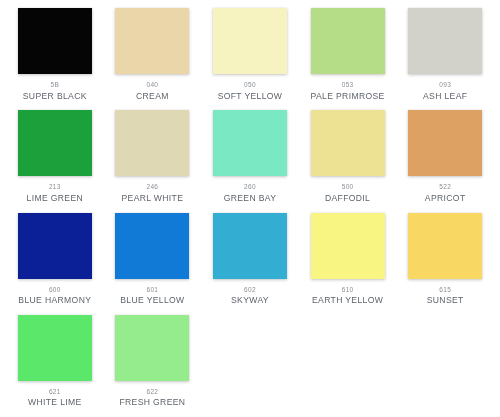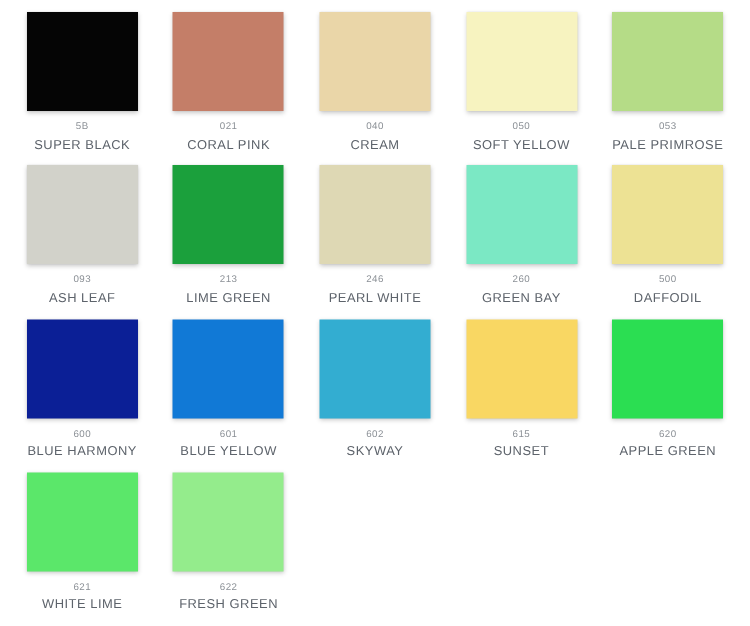--- a/index.html
+++ b/index.html
@@ -56,25 +56,20 @@
 </head>
 <body style="background: rgb(255, 255, 255);">
 
 <div id="palette-grid">
     <div class="swatch-cell">
       <div class="swatch-chip" style="background-color: rgb(5, 5, 5);"></div>
       <div class="swatch-code" style="color: rgb(138, 143, 149);">5B</div>
       <div class="swatch-name" style="color: rgb(93, 99, 107);">SUPER BLACK</div>
     </div>
     <div class="swatch-cell">
-      <div class="swatch-chip" style="background-color: rgb(196, 126, 104);"></div>
-      <div class="swatch-code" style="color: rgb(138, 143, 149);">021</div>
-      <div class="swatch-name" style="color: rgb(93, 99, 107);">CORAL PINK</div>
-    </div>
-    <div class="swatch-cell">
       <div class="swatch-chip" style="background-color: rgb(234, 214, 168);"></div>
       <div class="swatch-code" style="color: rgb(138, 143, 149);">040</div>
       <div class="swatch-name" style="color: rgb(93, 99, 107);">CREAM</div>
     </div>
     <div class="swatch-cell">
       <div class="swatch-chip" style="background-color: rgb(247, 243, 192);"></div>
       <div class="swatch-code" style="color: rgb(138, 143, 149);">050</div>
       <div class="swatch-name" style="color: rgb(93, 99, 107);">SOFT YELLOW</div>
     </div>
     <div class="swatch-cell">
@@ -101,43 +96,48 @@
       <div class="swatch-chip" style="background-color: rgb(123, 232, 196);"></div>
       <div class="swatch-code" style="color: rgb(138, 143, 149);">260</div>
       <div class="swatch-name" style="color: rgb(93, 99, 107);">GREEN BAY</div>
     </div>
     <div class="swatch-cell">
       <div class="swatch-chip" style="background-color: rgb(237, 226, 148);"></div>
       <div class="swatch-code" style="color: rgb(138, 143, 149);">500</div>
       <div class="swatch-name" style="color: rgb(93, 99, 107);">DAFFODIL</div>
     </div>
     <div class="swatch-cell">
+      <div class="swatch-chip" style="background-color: rgb(221, 162, 99);"></div>
+      <div class="swatch-code" style="color: rgb(138, 143, 149);">522</div>
+      <div class="swatch-name" style="color: rgb(93, 99, 107);">APRICOT</div>
+    </div>
+    <div class="swatch-cell">
       <div class="swatch-chip" style="background-color: rgb(11, 31, 150);"></div>
       <div class="swatch-code" style="color: rgb(138, 143, 149);">600</div>
       <div class="swatch-name" style="color: rgb(93, 99, 107);">BLUE HARMONY</div>
     </div>
     <div class="swatch-cell">
       <div class="swatch-chip" style="background-color: rgb(17, 121, 214);"></div>
       <div class="swatch-code" style="color: rgb(138, 143, 149);">601</div>
       <div class="swatch-name" style="color: rgb(93, 99, 107);">BLUE YELLOW</div>
     </div>
     <div class="swatch-cell">
       <div class="swatch-chip" style="background-color: rgb(51, 173, 209);"></div>
       <div class="swatch-code" style="color: rgb(138, 143, 149);">602</div>
       <div class="swatch-name" style="color: rgb(93, 99, 107);">SKYWAY</div>
     </div>
     <div class="swatch-cell">
+      <div class="swatch-chip" style="background-color: rgb(248, 245, 131);"></div>
+      <div class="swatch-code" style="color: rgb(138, 143, 149);">610</div>
+      <div class="swatch-name" style="color: rgb(93, 99, 107);">EARTH YELLOW</div>
+    </div>
+    <div class="swatch-cell">
       <div class="swatch-chip" style="background-color: rgb(249, 215, 99);"></div>
       <div class="swatch-code" style="color: rgb(138, 143, 149);">615</div>
       <div class="swatch-name" style="color: rgb(93, 99, 107);">SUNSET</div>
-    </div>
-    <div class="swatch-cell">
-      <div class="swatch-chip" style="background-color: rgb(43, 222, 82);"></div>
-      <div class="swatch-code" style="color: rgb(138, 143, 149);">620</div>
-      <div class="swatch-name" style="color: rgb(93, 99, 107);">APPLE GREEN</div>
     </div>
     <div class="swatch-cell">
       <div class="swatch-chip" style="background-color: rgb(91, 231, 106);"></div>
       <div class="swatch-code" style="color: rgb(138, 143, 149);">621</div>
       <div class="swatch-name" style="color: rgb(93, 99, 107);">WHITE LIME</div>
     </div>
     <div class="swatch-cell">
       <div class="swatch-chip" style="background-color: rgb(148, 236, 140);"></div>
       <div class="swatch-code" style="color: rgb(138, 143, 149);">622</div>
       <div class="swatch-name" style="color: rgb(93, 99, 107);">FRESH GREEN</div>

